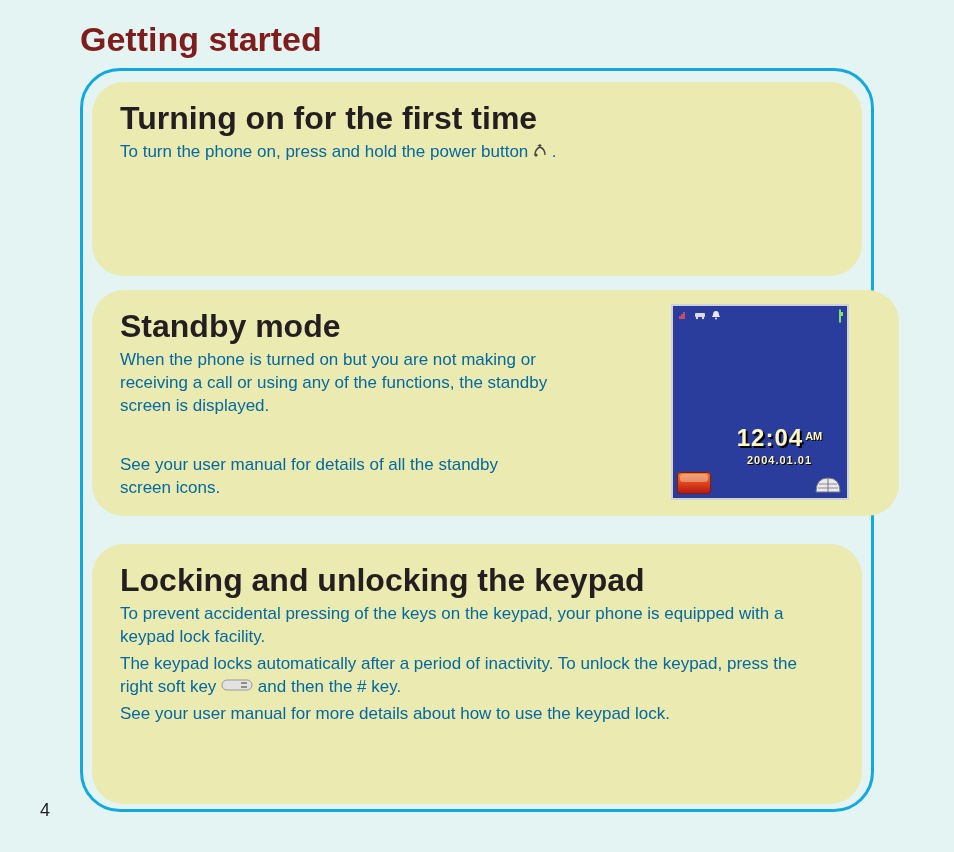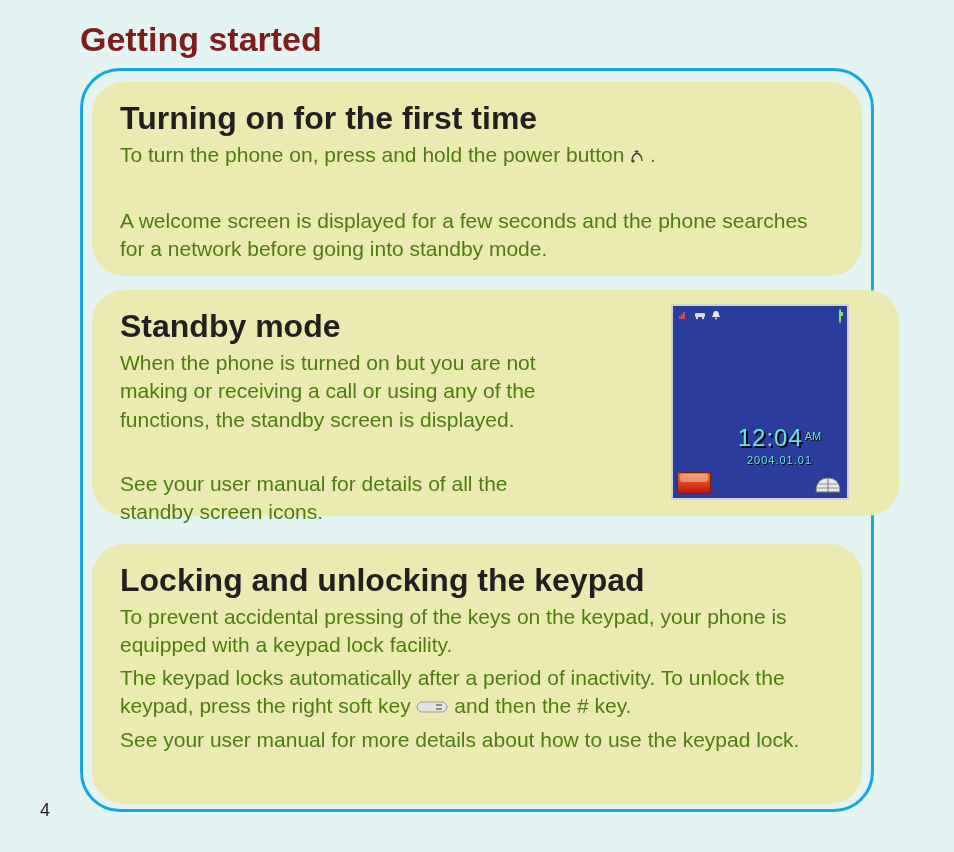--- a/index.html
+++ b/index.html
@@ -63,23 +63,23 @@
     width: 770px;
     height: 260px;
   }
   .sec-title {
     font-size: 32px;
     font-weight: bold;
     color: #231f20;
     margin: 0 0 2px 0;
   }
   .body-text {
-    font-size: 21px;
+    font-size: 17px;
     line-height: 1.35;
-    color: #4d7c0f;
+    color: #0369a1;
     margin: 4px 0;
   }
   .gap {
     height: 28px;
   }
   .inline-icon {
     display: inline-block;
     vertical-align: middle;
   }
   
@@ -124,22 +124,22 @@
     position: absolute;
     left: 1px; top: 1px; bottom: 1px;
     width: 80%;
     background: #7fe06a;
   }
   .ph-clock {
     position: absolute;
     left: 0; right: 0;
     top: 118px;
     text-align: center;
-    color: #5eead4;
-    font-weight: normal;
+    color: #fef9c3;
+    font-weight: bold;
     margin-left: 39px;
   }
   .ph-time {
     font-size: 24px;
     letter-spacing: 1px;
     text-shadow: 2px 2px 0 #000;
     display: inline-block;
   }
   .ph-ampm {
     font-size: 11px;
@@ -193,21 +193,20 @@
     <span class="inline-icon">
       <svg width="14" height="14" viewBox="0 0 14 14">
         <path d="M 2 12 Q 2 6 7 4 Q 12 6 12 12" fill="none" stroke="#444" stroke-width="1.4"></path>
         <circle cx="3" cy="12" r="1.6" fill="#444"></circle>
         <path d="M 7 1 L 9 3 L 7 3 L 7 5 L 6 5 L 6 3 L 4 3 Z" fill="#444"></path>
       </svg>
     </span>
     <span>.</span>
   </p>
   <div class="gap"></div>
-  <p class="body-text">A welcome screen is displayed for a few seconds and the phone searches for a network before going into standby mode.</p>
 </div>
 
 <div class="block b2">
   <div style="max-width:430px;">
     <div class="sec-title">Standby mode</div>
     <p class="body-text">When the phone is turned on but you are not making or receiving a call or using any of the functions, the standby screen is displayed.</p>
     <div class="gap"></div>
     <p class="body-text">See your user manual for details of all the standby screen icons.</p>
   </div>
 

